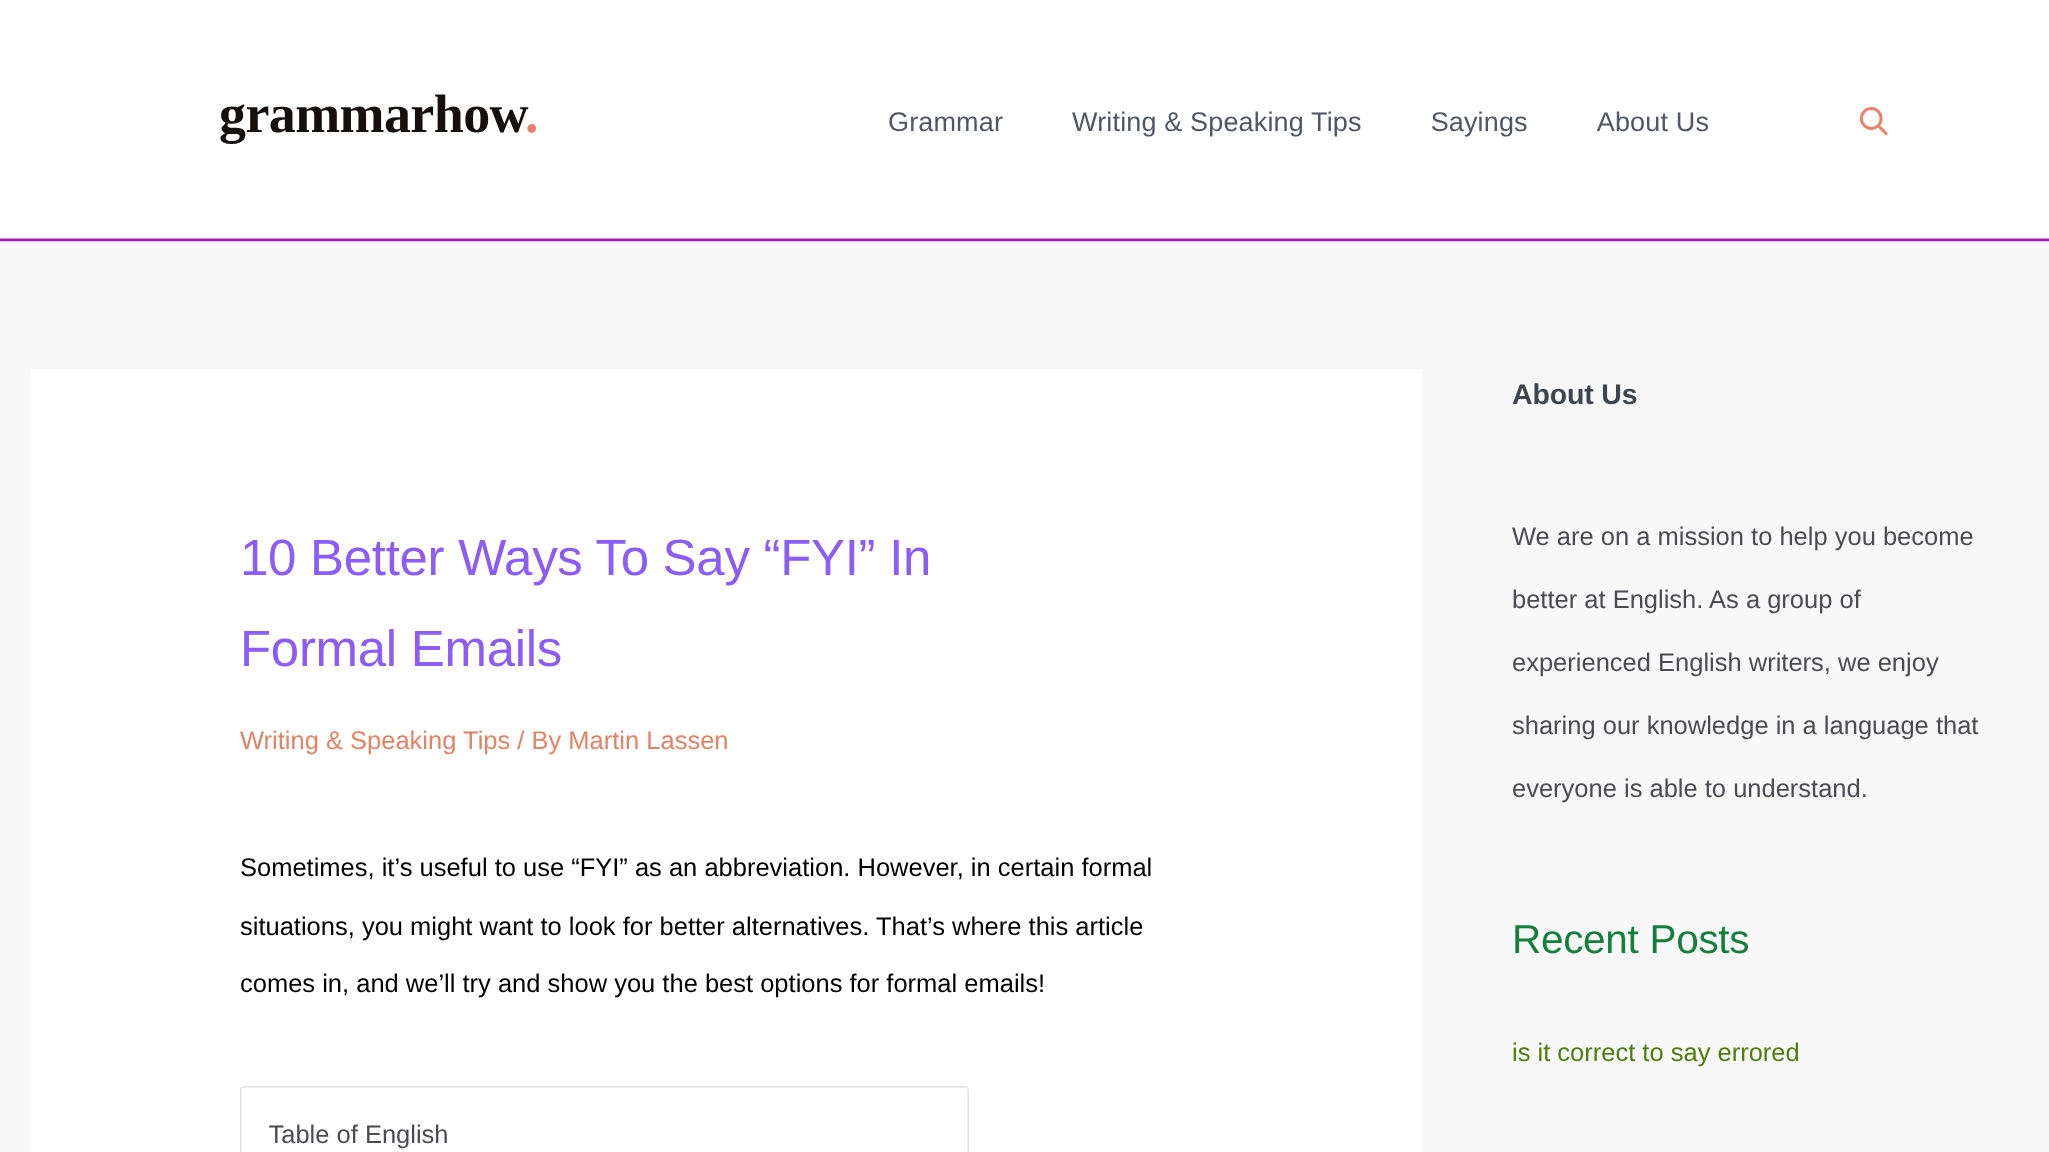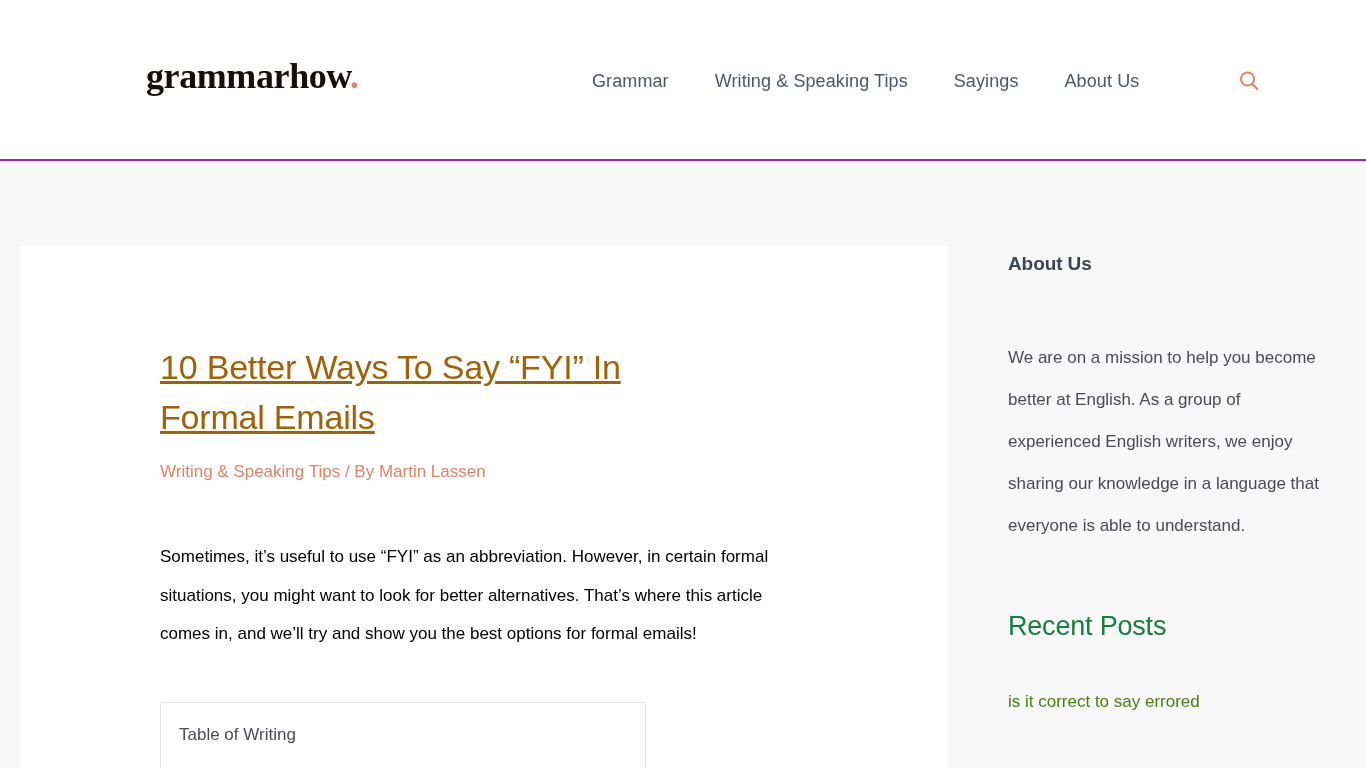--- a/index.html
+++ b/index.html
@@ -94,26 +94,25 @@
     padding: 0;
   }
 
   .article {
     padding: 0 160px 0 140px;
   }
 
   .article-title {
     margin-top: 96px;
     font-size: 34px;
-    line-height: 50px;
+    line-height: 61px;
     font-weight: 400;
-    color: #a16207;
+    color: #8b5cf6;
     letter-spacing: -0.2px;
     max-width: 560px;
-    text-decoration: underline;
   }
 
   .article-byline {
     margin-top: 18px;
     font-size: 17px;
     line-height: 24px;
     color: #e08468;
   }
   .byline-link { cursor: pointer; }
   .byline-sep { color: #e08468; }
@@ -217,21 +216,21 @@
 
       <h1 class="article-title">10 Better Ways To Say “FYI” In Formal Emails</h1>
 
       <div class="article-byline">
         <span class="byline-link">Writing &amp; Speaking Tips</span><span class="byline-sep"> / </span><span>By </span><span class="byline-link">Martin Lassen</span>
       </div>
 
       <p class="article-body">Sometimes, it’s useful to use “FYI” as an abbreviation. However, in certain formal situations, you might want to look for better alternatives. That’s where this article comes in, and we’ll try and show you the best options for formal emails!</p>
 
       <div class="toc-box">
-        <div class="toc-title">Table of Writing</div>
+        <div class="toc-title">Table of English</div>
       </div>
 
     </article>
   </main>
 
   <aside class="sidebar">
 
     <h2 class="sidebar-heading-bold">About Us</h2>
 
     <p class="sidebar-text">We are on a mission to help you become better at English. As a group of experienced English writers, we enjoy sharing our knowledge in a language that everyone is able to understand.</p>

